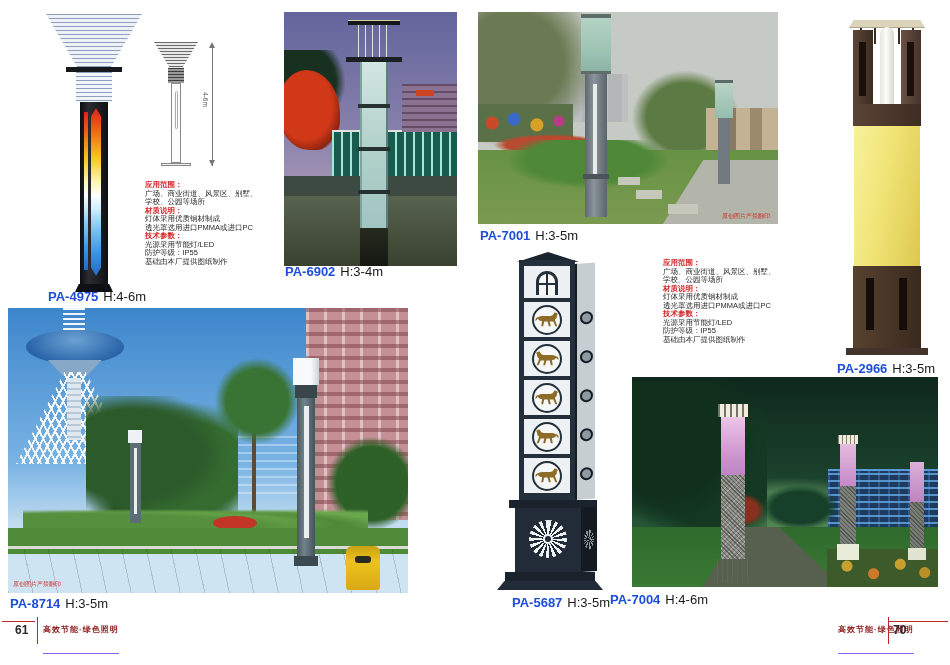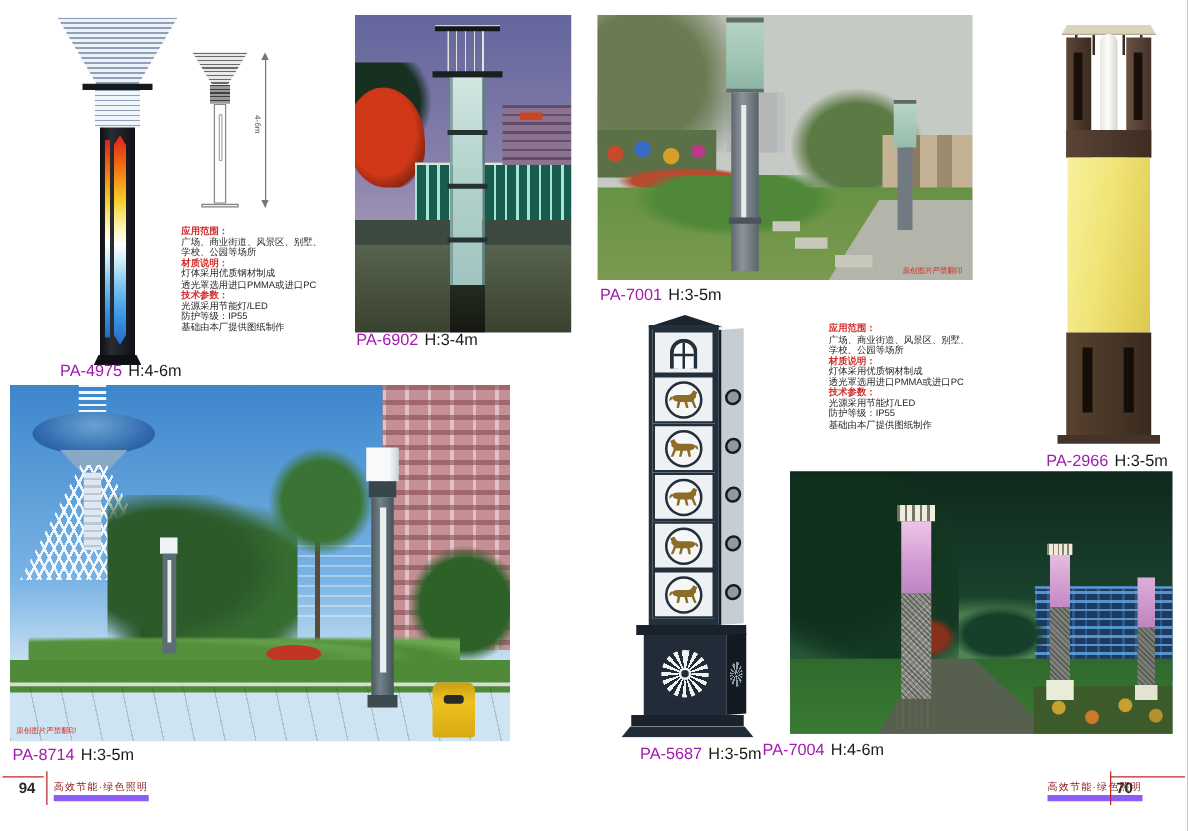--- a/index.html
+++ b/index.html
@@ -1,26 +1,26 @@
 <!DOCTYPE html>
 <html><head>
 <meta charset="utf-8">
 <style>
 *{margin:0;padding:0;box-sizing:border-box}
 html,body{background:#9a9a9a}
 .page{position:relative;width:950px;height:665px;background:#ffffff;font-family:"Liberation Sans",sans-serif;overflow:hidden;margin:0 auto}
 .a{position:absolute}
 .photo{position:absolute;overflow:hidden}
 .plabel{position:absolute;font-size:13px;color:#1a1a1a;white-space:nowrap}
-.plabel b{color:#a21caf;font-weight:normal;margin-right:5px}
+.plabel b{color:#1d4ed8;font-weight:bold;margin-right:5px}
 .spec{position:absolute;width:162px;font-size:7.5px;line-height:8.5px;color:#272727;white-space:nowrap}
 .spec .h{color:#d42a2a;font-weight:bold}
 .wm{position:absolute;font-size:6px;color:#d03028;white-space:nowrap}
 .foot-num{position:absolute;font-size:12px;font-weight:bold;color:#2a2a2a}
-.foot-slogan{position:absolute;font-size:8px;font-weight:normal;color:#8b1a1a;border-bottom:5px solid #8b5cf6;padding-bottom:1px;letter-spacing:1px;white-space:nowrap}
+.foot-slogan{position:absolute;font-size:8px;font-weight:bold;color:#8b1a1a;border-bottom:1px solid #8b5cf6;padding-bottom:18px;letter-spacing:1px;white-space:nowrap}
 .rline{position:absolute;background:#c0272d}
 .p3cell{position:absolute;left:3px;width:50px;height:39px;background:#edf1f3;border:2px solid #232f3b}
 .p3circ{position:absolute;left:50%;top:50%;transform:translate(-50%,-50%);width:30px;height:30px;border:2px solid #232f3b;border-radius:50%;background:#f6f8f8;display:flex;align-items:center;justify-content:center}
 .p3ring{position:absolute;left:3px;width:13px;height:13px;border:2px solid #141c26;border-radius:50%;background:#8e9aa2}
 </style>
 </head>
 <body>
 
 <svg width="0" height="0" style="position:absolute" aria-hidden="true">
   <defs>
@@ -264,21 +264,21 @@
     <div class="a" style="left:278px;top:125px;width:14px;height:46px;background:#787c74;background-image:repeating-linear-gradient(45deg,rgba(30,30,30,.4) 0 1px,transparent 1px 3px)"></div>
     <div class="a" style="left:276px;top:171px;width:18px;height:12px;background:#e0e4d0"></div>
     <div class="a" style="left:86px;top:27px;width:30px;height:13px;background:#f2ecda;background-image:repeating-linear-gradient(90deg,rgba(50,50,50,.65) 0 2px,transparent 2px 6px)"></div>
     <div class="a" style="left:89px;top:40px;width:24px;height:58px;background:linear-gradient(180deg,#ecc6e8 0%,#d49cd4 55%,#bc84c2 100%)"></div>
     <div class="a" style="left:89px;top:98px;width:24px;height:84px;background:#8c8c86;background-image:repeating-linear-gradient(45deg,rgba(35,35,35,.45) 0 1px,transparent 1px 3px),repeating-linear-gradient(-45deg,rgba(255,255,255,.25) 0 1px,transparent 1px 4px)"></div>
     <div class="a" style="left:85px;top:182px;width:32px;height:24px;background:linear-gradient(180deg,#f0f2de,#d8dcc4);background-image:repeating-linear-gradient(90deg,rgba(120,110,90,.4) 0 1px,transparent 1px 5px)"></div>
   </div>
   <div class="plabel" style="left:610px;top:592px"><b>PA-7004</b><span>H:4-6m</span></div>
 
   <div class="rline" style="left:2px;top:621px;width:33px;height:1px"></div>
-  <div class="foot-num" style="left:15px;top:623px">94</div>
+  <div class="foot-num" style="left:15px;top:623px">61</div>
   <div class="rline" style="left:37px;top:617px;width:1px;height:27px"></div>
   <div class="foot-slogan" style="left:43px;top:624px">高效节能·绿色照明</div>
 
   <div class="foot-slogan" style="left:838px;top:624px">高效节能·绿色照明</div>
   <div class="rline" style="left:888px;top:617px;width:1px;height:27px"></div>
   <div class="foot-num" style="left:893px;top:623px">70</div>
   <div class="rline" style="left:888px;top:621px;width:60px;height:1px"></div>
 
 </div>
 

